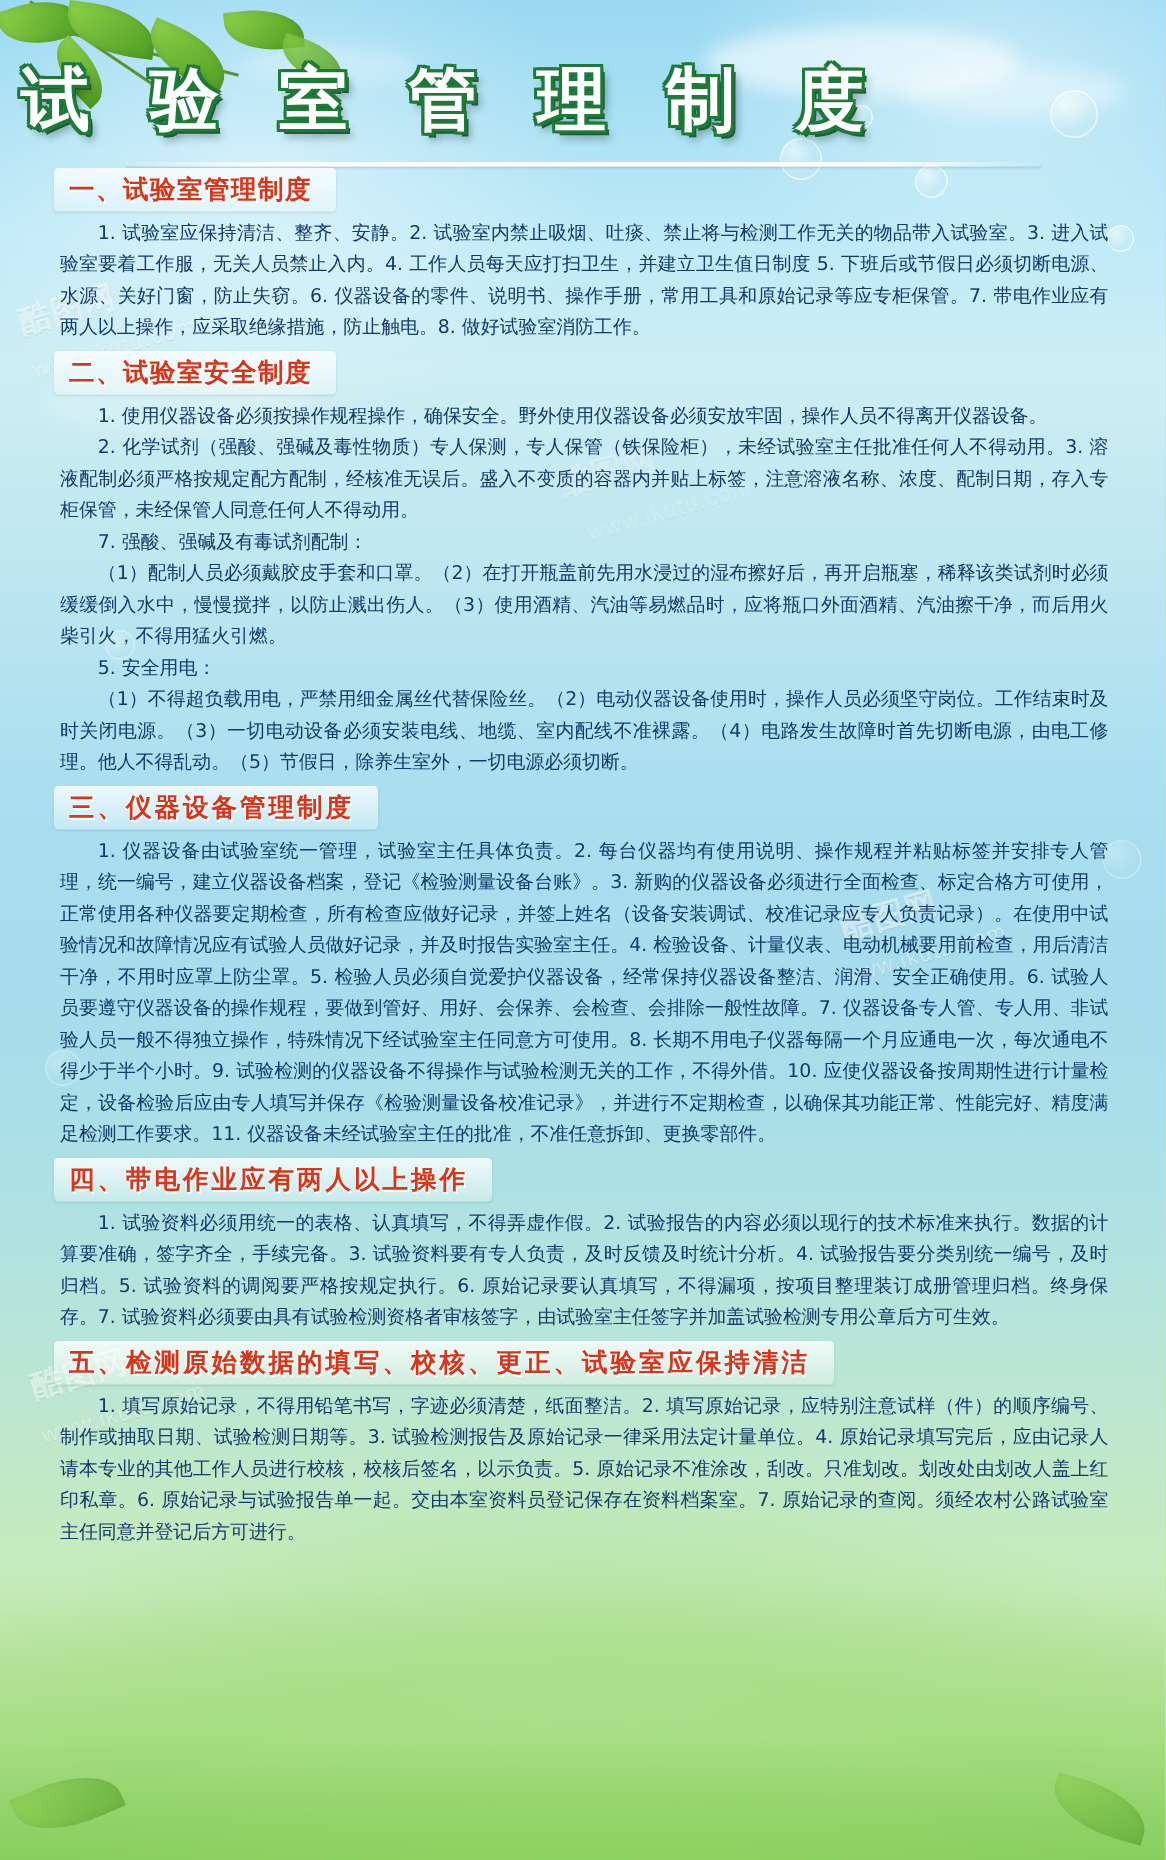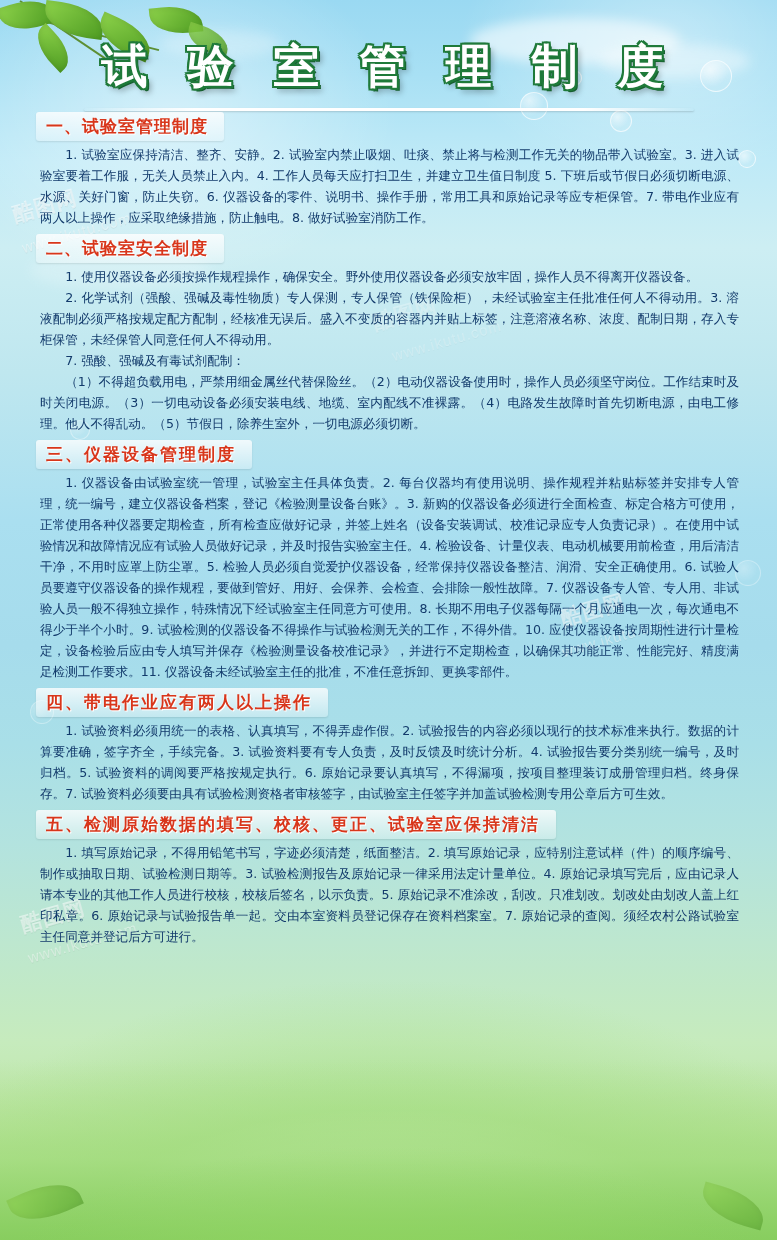--- a/index.html
+++ b/index.html
@@ -75,21 +75,21 @@
     font-size:15px;letter-spacing:1px;
     transform:rotate(-16deg);
     white-space:nowrap;pointer-events:none;
     font-family:"Liberation Sans",sans-serif;
     text-shadow:0 1px 0 rgba(0,0,0,.05);
   }
   .watermark.big{font-size:21px;font-weight:bold;color:rgba(255,255,255,.5);}
 
   
   .title-wrap{
-    position:absolute;top:36px;left:0;right:0;text-align:center;
+    position:absolute;top:36px;left:0;right:0;text-align:left;
   }
   .main-title{
     display:inline-block;
     font-family:"DejaVu Sans","Liberation Sans",sans-serif;
     font-size:46px;font-weight:bold;letter-spacing:12px;
     color:#ffffff;
     padding:0 14px;
     text-shadow:
       2px 0 0 #1f7a3a, -2px 0 0 #1f7a3a, 0 2px 0 #1f7a3a, 0 -2px 0 #1f7a3a,
       2px 2px 0 #1f7a3a, -2px 2px 0 #1f7a3a, 2px -2px 0 #1f7a3a, -2px -2px 0 #1f7a3a,
@@ -195,20 +195,22 @@
     </div>
 
     <div class="section">
       <div class="sec-head">
         <span class="txt">二、试验室安全制度</span>
       </div>
       <div class="body-text">
         <p>1. 使用仪器设备必须按操作规程操作，确保安全。野外使用仪器设备必须安放牢固，操作人员不得离开仪器设备。</p>
         <p>2. 化学试剂（强酸、强碱及毒性物质）专人保测，专人保管（铁保险柜），未经试验室主任批准任何人不得动用。3. 溶液配制必须严格按规定配方配制，经核准无误后。盛入不变质的容器内并贴上标签，注意溶液名称、浓度、配制日期，存入专柜保管，未经保管人同意任何人不得动用。</p>
         <p>7. 强酸、强碱及有毒试剂配制：</p>
+        <p>（1）配制人员必须戴胶皮手套和口罩。（2）在打开瓶盖前先用水浸过的湿布擦好后，再开启瓶塞，稀释该类试剂时必须缓缓倒入水中，慢慢搅拌，以防止溅出伤人。（3）使用酒精、汽油等易燃品时，应将瓶口外面酒精、汽油擦干净，而后用火柴引火，不得用猛火引燃。</p>
+        <p>5. 安全用电：</p>
         <p>（1）不得超负载用电，严禁用细金属丝代替保险丝。（2）电动仪器设备使用时，操作人员必须坚守岗位。工作结束时及时关闭电源。（3）一切电动设备必须安装电线、地缆、室内配线不准裸露。（4）电路发生故障时首先切断电源，由电工修理。他人不得乱动。（5）节假日，除养生室外，一切电源必须切断。</p>
       </div>
     </div>
 
     <div class="section">
       <div class="sec-head wide">
         <span class="txt">三、仪器设备管理制度</span>
       </div>
       <div class="body-text">
         <p>1. 仪器设备由试验室统一管理，试验室主任具体负责。2. 每台仪器均有使用说明、操作规程并粘贴标签并安排专人管理，统一编号，建立仪器设备档案，登记《检验测量设备台账》。3. 新购的仪器设备必须进行全面检查、标定合格方可使用，正常使用各种仪器要定期检查，所有检查应做好记录，并签上姓名（设备安装调试、校准记录应专人负责记录）。在使用中试验情况和故障情况应有试验人员做好记录，并及时报告实验室主任。4. 检验设备、计量仪表、电动机械要用前检查，用后清洁干净，不用时应罩上防尘罩。5. 检验人员必须自觉爱护仪器设备，经常保持仪器设备整洁、润滑、安全正确使用。6. 试验人员要遵守仪器设备的操作规程，要做到管好、用好、会保养、会检查、会排除一般性故障。7. 仪器设备专人管、专人用、非试验人员一般不得独立操作，特殊情况下经试验室主任同意方可使用。8. 长期不用电子仪器每隔一个月应通电一次，每次通电不得少于半个小时。9. 试验检测的仪器设备不得操作与试验检测无关的工作，不得外借。10. 应使仪器设备按周期性进行计量检定，设备检验后应由专人填写并保存《检验测量设备校准记录》，并进行不定期检查，以确保其功能正常、性能完好、精度满足检测工作要求。11. 仪器设备未经试验室主任的批准，不准任意拆卸、更换零部件。</p>

